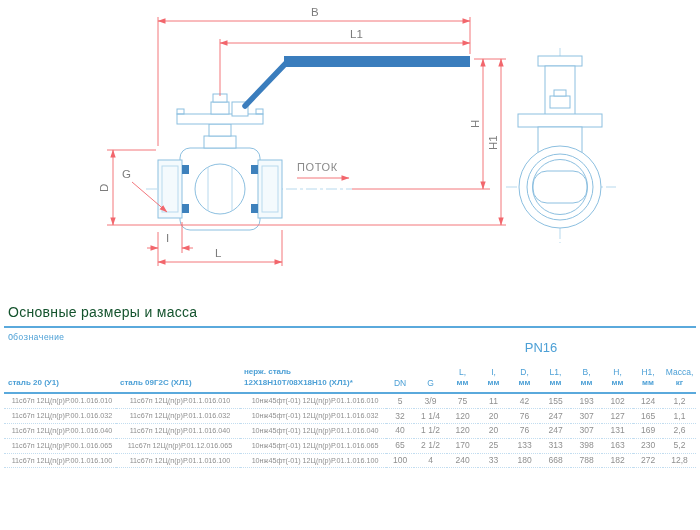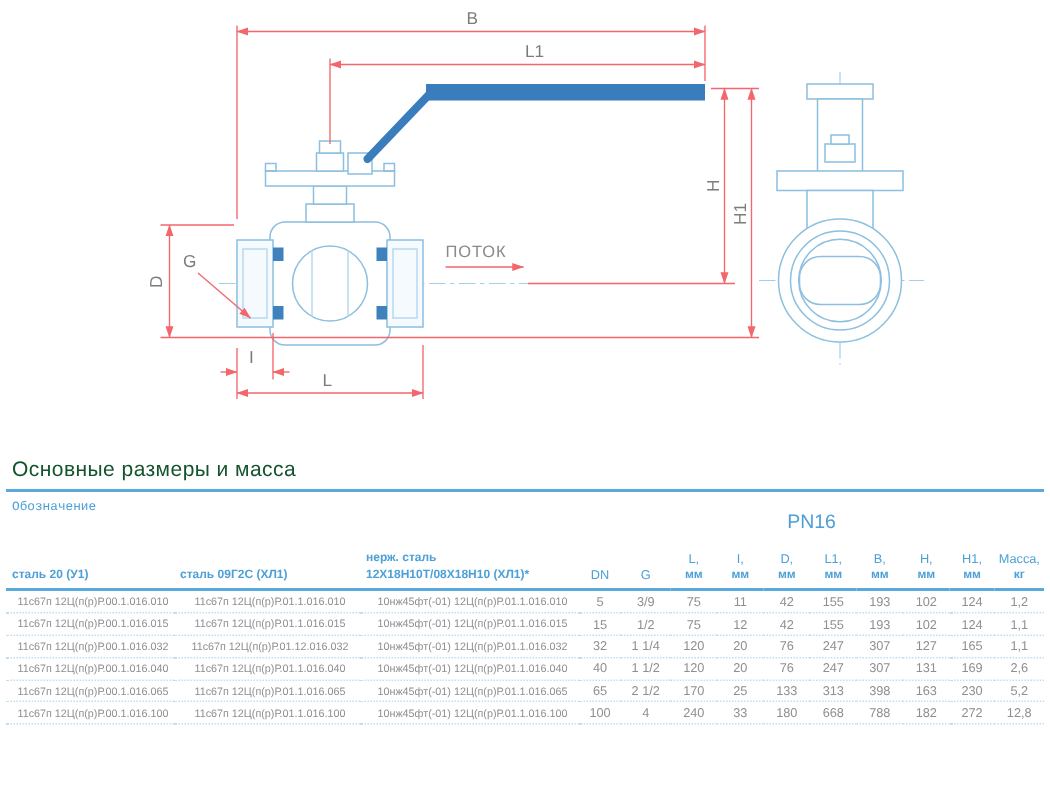--- a/index.html
+++ b/index.html
@@ -175,37 +175,22 @@
           <td class="num">75</td>
           <td class="num">11</td>
           <td class="num">42</td>
           <td class="num">155</td>
           <td class="num">193</td>
           <td class="num">102</td>
           <td class="num">124</td>
           <td class="num">1,2</td>
         </tr>
         <tr>
-          <td class="desig">11с67п 12Ц(п(р)Р.00.1.016.015</td>
-          <td class="desig">11с67п 12Ц(п(р)Р.01.1.016.015</td>
-          <td class="desig">10нж45фт(-01) 12Ц(п(р)Р.01.1.016.015</td>
-          <td class="num">15</td>
-          <td class="num">1/2</td>
-          <td class="num">75</td>
-          <td class="num">12</td>
-          <td class="num">42</td>
-          <td class="num">155</td>
-          <td class="num">193</td>
-          <td class="num">102</td>
-          <td class="num">124</td>
-          <td class="num">1,1</td>
-        </tr>
-        <tr>
           <td class="desig">11с67п 12Ц(п(р)Р.00.1.016.032</td>
-          <td class="desig">11с67п 12Ц(п(р)Р.01.12.016.032</td>
+          <td class="desig">11с67п 12Ц(п(р)Р.01.1.016.032</td>
           <td class="desig">10нж45фт(-01) 12Ц(п(р)Р.01.1.016.032</td>
           <td class="num">32</td>
           <td class="num">1 1/4</td>
           <td class="num">120</td>
           <td class="num">20</td>
           <td class="num">76</td>
           <td class="num">247</td>
           <td class="num">307</td>
           <td class="num">127</td>
           <td class="num">165</td>
@@ -221,21 +206,21 @@
           <td class="num">20</td>
           <td class="num">76</td>
           <td class="num">247</td>
           <td class="num">307</td>
           <td class="num">131</td>
           <td class="num">169</td>
           <td class="num">2,6</td>
         </tr>
         <tr>
           <td class="desig">11с67п 12Ц(п(р)Р.00.1.016.065</td>
-          <td class="desig">11с67п 12Ц(п(р)Р.01.1.016.065</td>
+          <td class="desig">11с67п 12Ц(п(р)Р.01.12.016.065</td>
           <td class="desig">10нж45фт(-01) 12Ц(п(р)Р.01.1.016.065</td>
           <td class="num">65</td>
           <td class="num">2 1/2</td>
           <td class="num">170</td>
           <td class="num">25</td>
           <td class="num">133</td>
           <td class="num">313</td>
           <td class="num">398</td>
           <td class="num">163</td>
           <td class="num">230</td>

